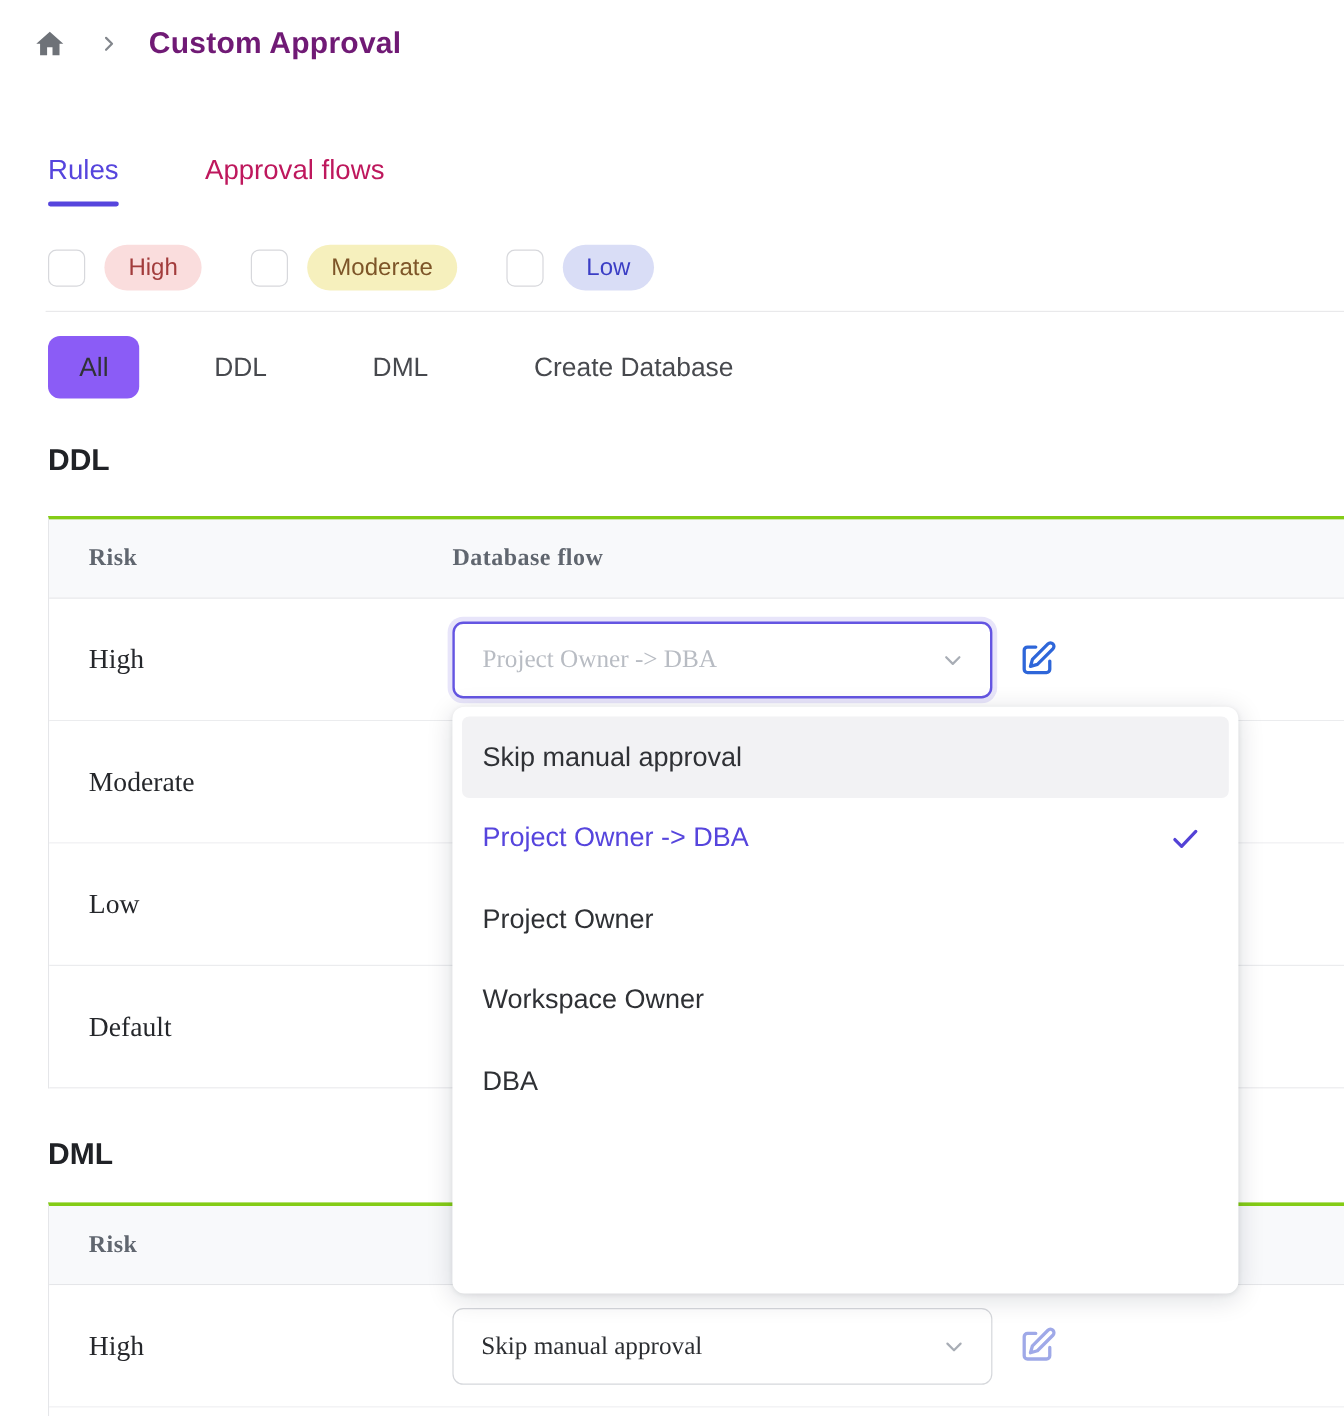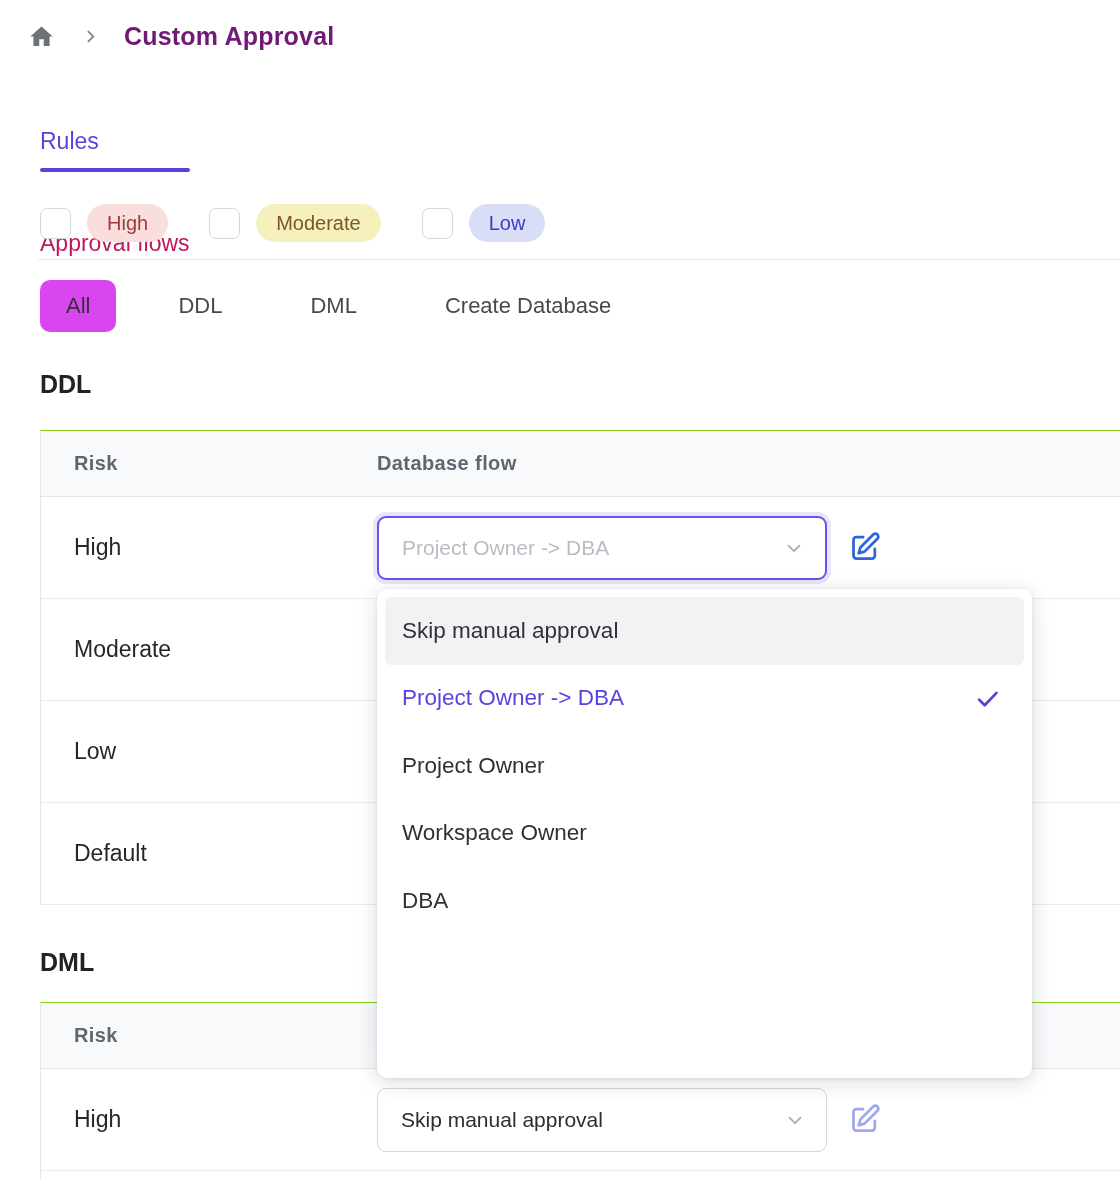--- a/index.html
+++ b/index.html
@@ -12,48 +12,48 @@
     color: #222428;
   }
 
   
   .breadcrumb { position: absolute; top: 22px; left: 28px; display: flex; align-items: center; }
   .breadcrumb .home-ic { width: 27px; height: 27px; color: #6e7278; }
   .breadcrumb .chev { width: 17px; height: 17px; color: #83878d; margin-left: 27px; }
   .breadcrumb .bc-title { margin-left: 25px; font-size: 25px; font-weight: 600; color: #701a75; letter-spacing: 0.2px; }
 
   
-  .tabs { position: absolute; top: 126px; left: 40px; display: flex; gap: 72px; flex-direction: column; }
+  .tabs { position: absolute; top: 126px; left: 40px; display: flex; gap: 72px; }
   .tab { position: relative; font-size: 23px; color: #be185d; cursor: pointer; line-height: 30px; }
   .tab.active { color: #5645dd; }
   .tab.active::after { content: ""; position: absolute; left: 0; right: 0; bottom: -16px; height: 4px; border-radius: 2px; background: #5645dd; }
 
   
   .filters { position: absolute; top: 204px; left: 40px; display: flex; align-items: center; }
   .filter-item { display: flex; align-items: center; margin-right: 41px; }
   .checkbox { width: 31px; height: 31px; border: 1.5px solid #d7d8dc; border-radius: 7px; background: #fff; }
   .pill { height: 38px; line-height: 38px; padding: 0 20px; border-radius: 19px; font-size: 20px; margin-left: 16px; }
   .pill-high { background: #fadddd; color: #a23c3c; }
   .pill-moderate { background: #f6f0bd; color: #7d5528; }
   .pill-low { background: #d9ddf6; color: #3b3ec5; }
 
   .top-divider { position: absolute; top: 259px; left: 38px; right: 0; height: 1px; background: #e9e9eb; }
 
   
   .segments { position: absolute; top: 280px; left: 40px; display: flex; gap: 36px; }
   .segment { height: 52px; padding: 0 26px; display: flex; align-items: center; font-size: 22px; color: #47494e; border-radius: 10px; cursor: pointer; }
-  .segment.active { background: #d946ef; color: #303236; }
+  .segment.active { background: #8b5cf6; color: #303236; }
 
   
   .section-title { position: absolute; left: 40px; font-size: 25px; font-weight: 700; color: #202226; }
   .ddl-title { top: 370px; }
   .dml-title { top: 948px; }
 
   
-  .rule-table { position: absolute; left: 40px; right: 0; border-top: 1px solid #84cc16; border-left: 1px solid #e5e6e9; background: #fff; }
+  .rule-table { position: absolute; left: 40px; right: 0; border-top: 3px solid #84cc16; border-left: 1px solid #e5e6e9; background: #fff; font-family: Liberation Serif, serif; }
   .ddl-table { top: 430px; }
   .dml-table { top: 1002px; }
   .t-header { height: 66px; background: #f8f9fb; border-bottom: 1px solid #e5e6e9; display: flex; align-items: center; }
   .t-header .th { font-size: 20px; font-weight: 700; color: #60666f; letter-spacing: 0.4px; }
   .th-risk { width: 336px; padding-left: 33px; }
   .t-row { height: 102px; border-bottom: 1px solid #ebecee; display: flex; align-items: center; background: #fff; }
   .t-row .risk-label { width: 336px; padding-left: 33px; font-size: 23px; color: #25272b; }
   .flow-cell { display: flex; align-items: center; gap: 19px; }
 
   

